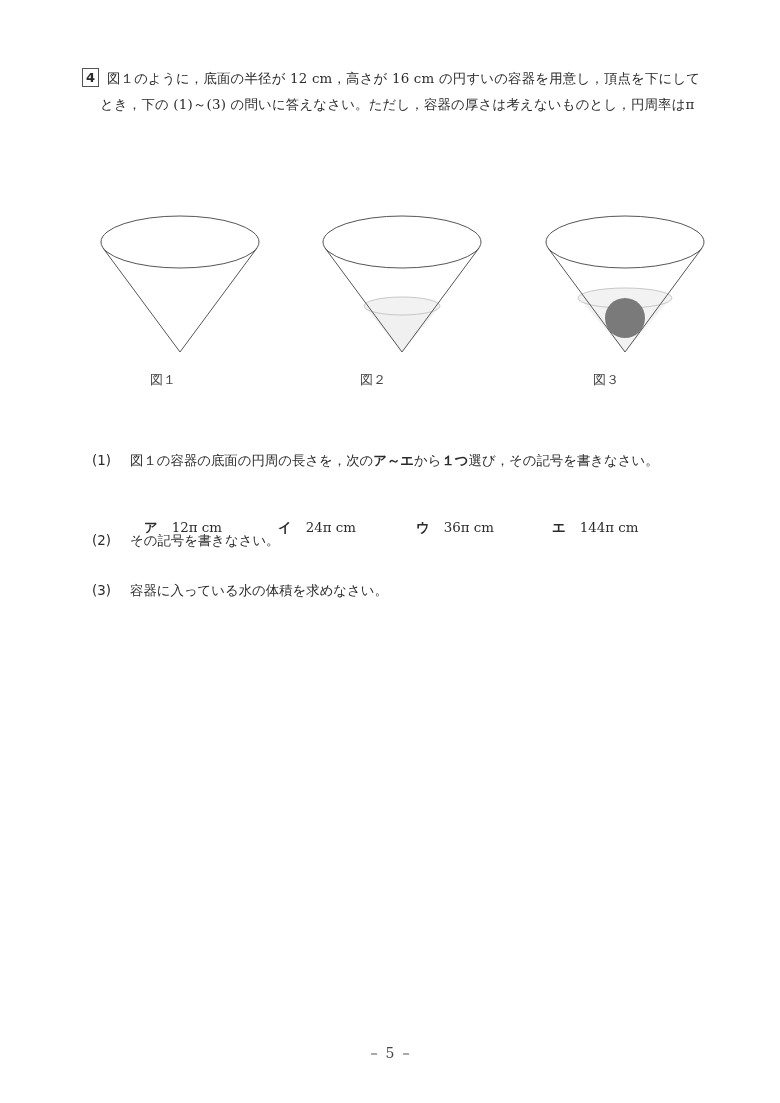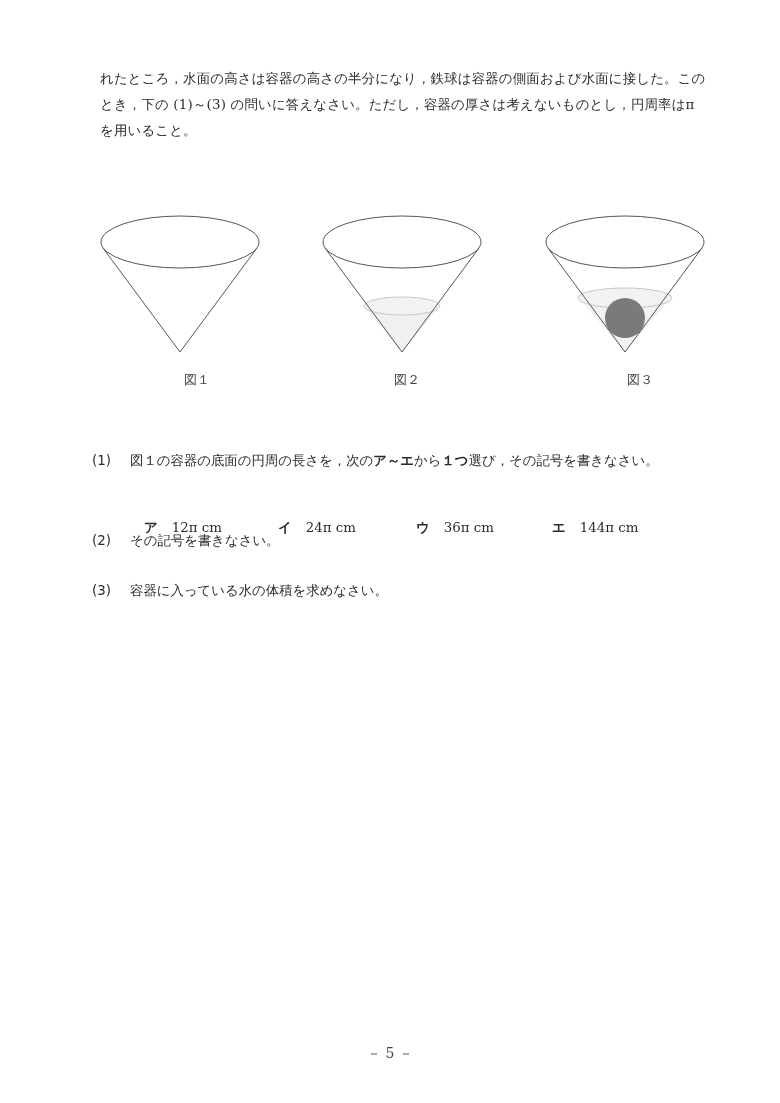--- a/index.html
+++ b/index.html
@@ -14,38 +14,37 @@
   .problem .line { white-space: nowrap; padding-left: 18px; }
   .problem .line.first { padding-left: 0; }
   .qnum {
     display: inline-block; width: 15px; height: 17px; border: 1px solid #555;
     font-family: "DejaVu Sans", "Liberation Sans", sans-serif; font-weight: bold;
     text-align: center; line-height: 17px; font-size: 13px; margin-right: 8px; vertical-align: 1px;
   }
   .fig { position: absolute; top: 215px; }
   .fig svg { display: block; }
   .caption {
-    position: absolute; top: 371px; font-size: 13px; width: 60px; text-align: right; color: #444;
+    position: absolute; top: 371px; font-size: 13px; width: 60px; text-align: left; color: #444;
   }
   .questions { position: absolute; left: 92px; top: 452px; font-size: 13.4px; }
   .q { position: absolute; white-space: nowrap; }
   .q .n { font-family: "DejaVu Sans", "Liberation Sans", sans-serif; display: inline-block; width: 38px; }
   .b { font-family: Liberation Serif, serif; font-weight: bold; }
   .choices { position: absolute; top: 30px; left: 52px; white-space: nowrap; }
   .choice { position: absolute; white-space: nowrap; margin-top: 37px; }
   .choice .k { font-family: "DejaVu Sans", "Liberation Sans", sans-serif; font-weight: bold; margin-right: 14px; }
   .pageno { position: absolute; top: 1045px; left: 0; width: 780px; text-align: center; font-size: 14px; color: #444; }
 </style>
 </head>
 <body>
 
 <div class="problem">
-  <div class="line">れたところ，水面の高さは容器の高さの半分になり，鉄球は容器の側面および水面に接した。この</div>
+  <div class="line first"><span class="qnum">4</span><span>図１のように，底面の半径が 12 cm，高さが 16 cm の円すいの容器を用意し，頂点を下にして</span></div>
   <div class="line">とき，下の (1)～(3) の問いに答えなさい。ただし，容器の厚さは考えないものとし，円周率はπ</div>
-  <div class="line">を用いること。</div>
 </div>
 
 <div class="fig" style="left:98px">
   <svg width="164" height="142" viewBox="0 0 164 142">
     <ellipse cx="82" cy="27" rx="79" ry="26" fill="none" stroke="#555" stroke-width="1"></ellipse>
     <line x1="5" y1="33" x2="82" y2="137" stroke="#555" stroke-width="1"></line>
     <line x1="159" y1="33" x2="82" y2="137" stroke="#555" stroke-width="1"></line>
   </svg>
 </div>
 <div class="caption" style="left:150px">図１</div>

